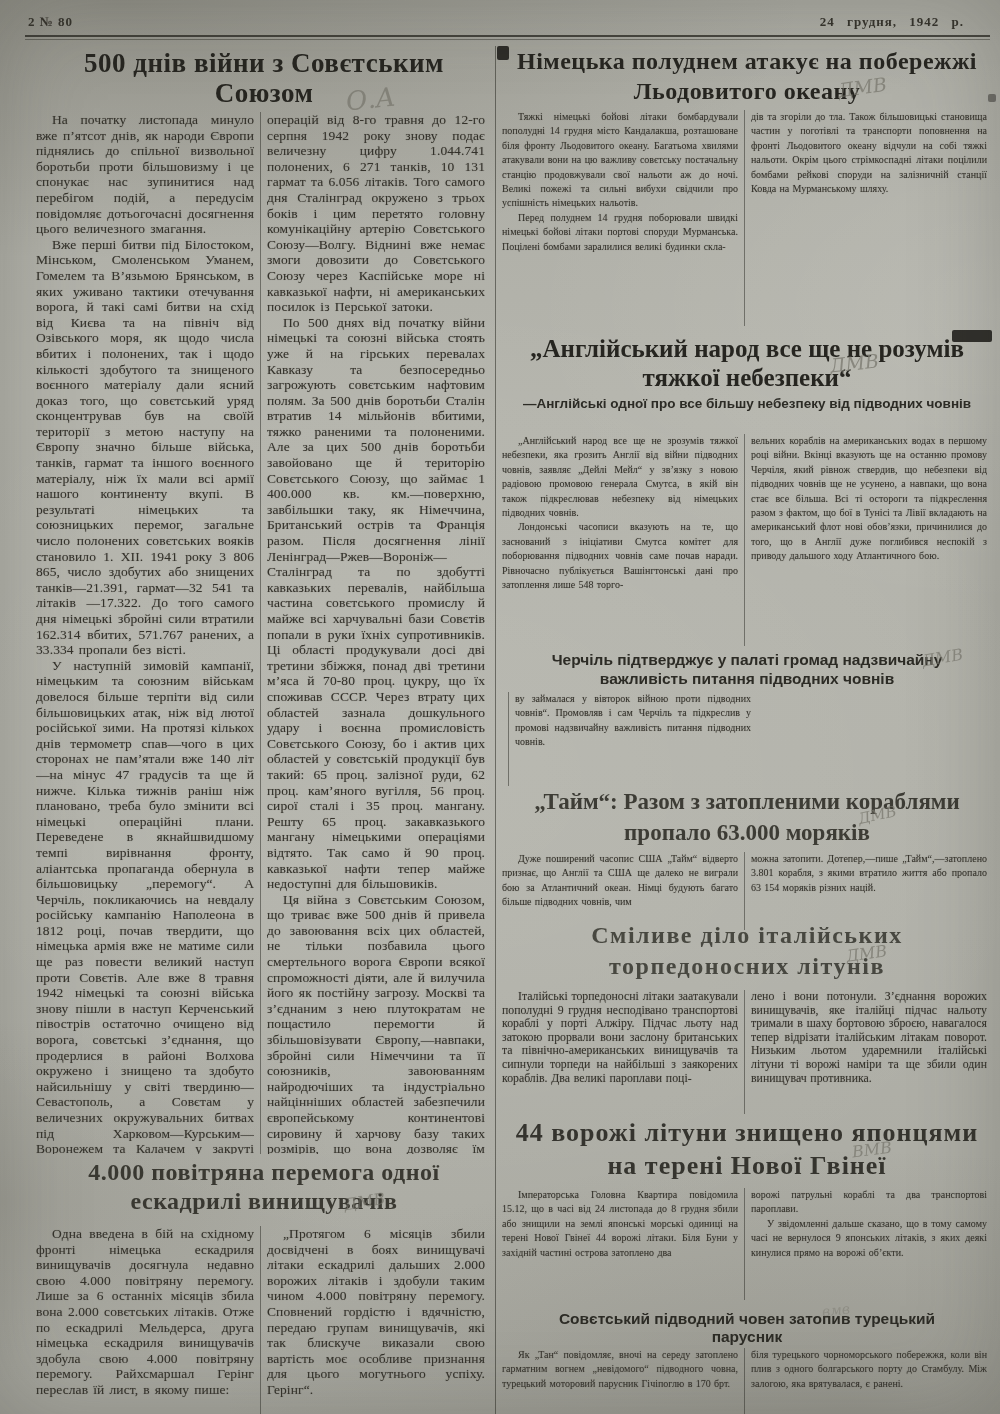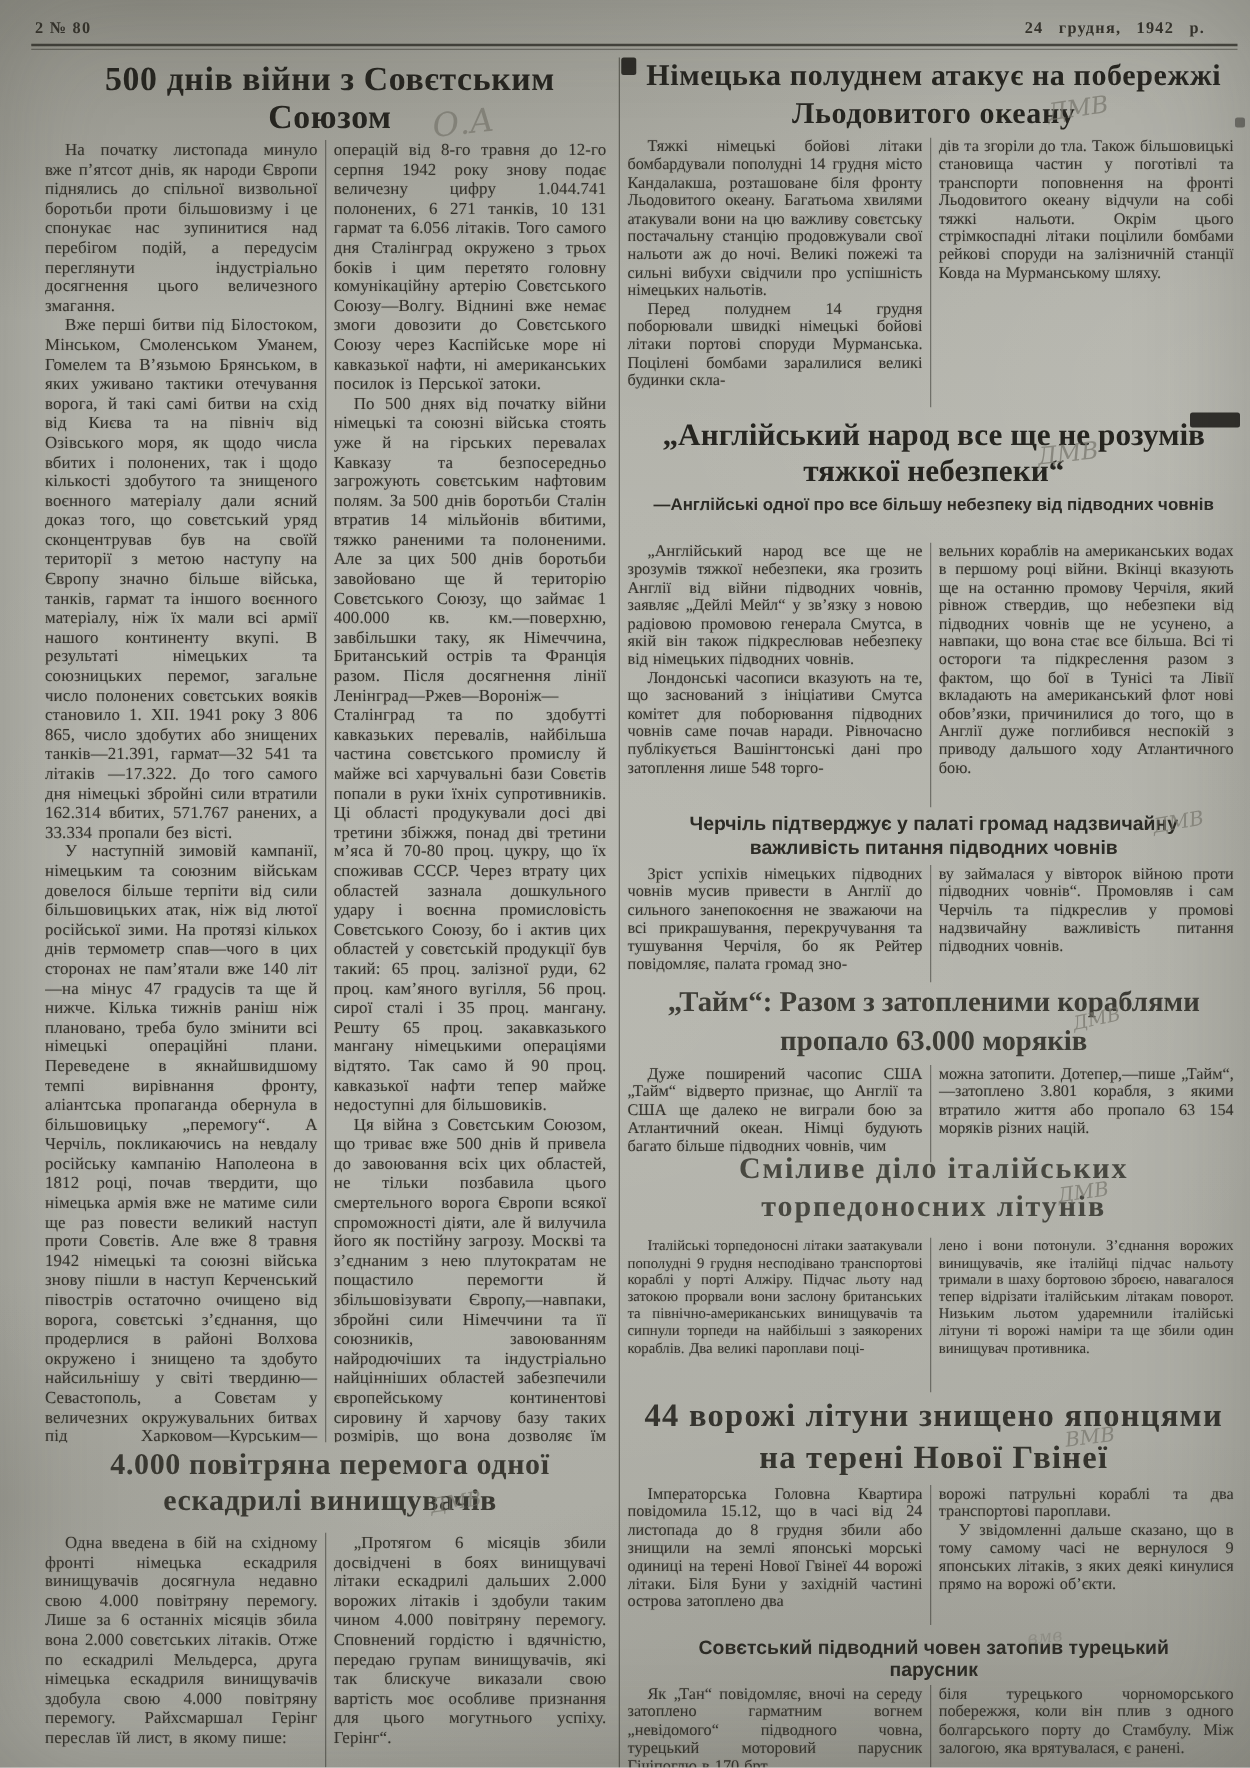--- a/index.html
+++ b/index.html
@@ -33,21 +33,21 @@
   .hlE{font-size:24px;font-weight:bold;line-height:31px;letter-spacing:1.5px;color:rgba(48,47,40,.82);}
   .hlF{font-size:26px;font-weight:bold;line-height:33px;letter-spacing:1px;color:rgba(40,39,33,.9);}
   .hlG{font-family:"Liberation Sans","DejaVu Sans",sans-serif;font-size:15.5px;font-weight:bold;line-height:18px;color:#2c2b25;}
   .hlV{font-size:24px;font-weight:bold;line-height:29px;letter-spacing:.5px;color:rgba(42,41,34,.88);}
   
   .cols{display:flex;overflow:hidden;}
   .col{overflow:hidden;}
   .vrule{width:1px;background:rgba(42,41,35,.5);flex:none;margin:0 6px;}
   .bodyL{font-size:13.5px;line-height:15.6px;word-spacing:1.6px;letter-spacing:.1px;}
   .bodyL .col{width:218px;}
-  .bodyR{font-size:13px;line-height:14.4px;word-spacing:.8px;}
+  .bodyR{font-size:10px;line-height:14.4px;word-spacing:.8px;}
   .bodyR .col{width:236px;}
   .bodyE{font-size:11.8px;line-height:13.6px;}
   p.para{margin:0;text-indent:16px;text-align:justify;text-shadow:0 0 1px rgba(52,50,43,.3);}
   p.cont{text-indent:0;}
   
   .mainrule{width:1px;background:rgba(42,41,35,.55);}
   .pencil{font-style:italic;color:rgba(120,119,110,.75);font-family:"DejaVu Serif",serif;}
   .smudge{background:rgba(25,24,20,.85);border-radius:2px;}
 </style>
 </head>
@@ -60,21 +60,21 @@
   <div class="ab hdr-rule" style="left:25px;right:10px;top:35px;"></div>
 
   <div class="ab mainrule" style="left:495px;top:46px;bottom:0;"></div>
 
   <div class="ab" style="left:36px;top:0;width:456px;height:1174px;">
 
     <div class="ab hl hl1" style="top:48px;">500 днів війни з Совєтським Союзом</div>
 
     <div class="ab cols bodyL" style="top:112px;left:0;height:1042px;">
       <div class="col">
-        <p class="para">На початку листопада минуло вже п’ятсот днів, як народи Європи піднялись до спільної визвольної боротьби проти більшовизму і це спонукає нас зупинитися над перебігом подій, а передусім переглянути індустріально досягнення цього величезного змагання.</p>
+        <p class="para">На початку листопада минуло вже п’ятсот днів, як народи Європи піднялись до спільної визвольної боротьби проти більшовизму і це спонукає нас зупинитися над перебігом подій, а передусім повідомляє дотьогочасні досягнення цього величезного змагання.</p>
         <p class="para">Вже перші битви під Білостоком, Мінськом, Смоленськом Уманем, Гомелем та В’язьмою Брянськом, в яких уживано тактики отечування ворога, й такі самі битви на схід від Києва та на північ від Озівського моря, як щодо числа вбитих і полонених, так і щодо кількості здобутого та знищеного воєнного матеріалу дали ясний доказ того, що совєтський уряд сконцентрував був на своїй території з метою наступу на Європу значно більше війська, танків, гармат та іншого воєнного матеріалу, ніж їх мали всі армії нашого континенту вкупі. В результаті німецьких та союзницьких перемог, загальне число полонених совєтських вояків становило 1. XII. 1941 року 3 806 865, число здобутих або знищених танків—21.391, гармат—32 541 та літаків —17.322. До того самого дня німецькі збройні сили втратили 162.314 вбитих, 571.767 ранених, а 33.334 пропали без вісті.</p>
         <p class="para">У наступній зимовій кампанії, німецьким та союзним військам довелося більше терпіти від сили більшовицьких атак, ніж від лютої російської зими. На протязі кількох днів термометр спав—чого в цих сторонах не пам’ятали вже 140 літ—на мінус 47 градусів та ще й нижче. Кілька тижнів раніш ніж плановано, треба було змінити всі німецькі операційні плани. Переведене в якнайшвидшому темпі вирівнання фронту, аліантська пропаганда обернула в більшовицьку „перемогу“. А Черчіль, покликаючись на невдалу російську кампанію Наполеона в 1812 році, почав твердити, що німецька армія вже не матиме сили ще раз повести великий наступ проти Совєтів. Але вже 8 травня 1942 німецькі та союзні війська знову пішли в наступ Керченський півострів остаточно очищено від ворога, совєтські з’єднання, що продерлися в районі Волхова окружено і знищено та здобуто найсильнішу у світі твердиню—Севастополь, а Совєтам у величезних окружувальних битвах під Харковом—Курським—Воронежем та Калачем у закруті Дону завдано нових тяжких втрат. Тимчасовий офіційний підсумок німецько-європейських наступальних</p>
       </div>
       <div class="vrule"></div>
       <div class="col">
         <p class="para cont">операцій від 8-го травня до 12-го серпня 1942 року знову подає величезну цифру 1.044.741 полонених, 6 271 танків, 10 131 гармат та 6.056 літаків. Того самого дня Сталінград окружено з трьох боків і цим перетято головну комунікаційну артерію Совєтського Союзу—Волгу. Віднині вже немає змоги довозити до Совєтського Союзу через Каспійське море ні кавказької нафти, ні американських посилок із Перської затоки.</p>
         <p class="para">По 500 днях від початку війни німецькі та союзні війська стоять уже й на гірських перевалах Кавказу та безпосередньо загрожують совєтським нафтовим полям. За 500 днів боротьби Сталін втратив 14 мільйонів вбитими, тяжко раненими та полоненими. Але за цих 500 днів боротьби завойовано ще й територію Совєтського Союзу, що займає 1 400.000 кв. км.—поверхню, завбільшки таку, як Німеччина, Британський острів та Франція разом. Після досягнення лінії Ленінград—Ржев—Вороніж—Сталінград та по здобутті кавказьких перевалів, найбільша частина совєтського промислу й майже всі харчувальні бази Совєтів попали в руки їхніх супротивників. Ці області продукували досі дві третини збіжжя, понад дві третини м’яса й 70-80 проц. цукру, що їх споживав СССР. Через втрату цих областей зазнала дошкульного удару і воєнна промисловість Совєтського Союзу, бо і актив цих областей у совєтській продукції був такий: 65 проц. залізної руди, 62 проц. кам’яного вугілля, 56 проц. сирої сталі і 35 проц. мангану. Решту 65 проц. закавказького мангану німецькими операціями відтято. Так само й 90 проц. кавказької нафти тепер майже недоступні для більшовиків.</p>
         <p class="para">Ця війна з Совєтським Союзом, що триває вже 500 днів й привела до завоювання всіх цих областей, не тільки позбавила цього смертельного ворога Європи всякої спроможності діяти, але й вилучила його як постійну загрозу. Москві та з’єднаним з нею плутократам не пощастило перемогти й збільшовізувати Європу,—навпаки, збройні сили Німеччини та її союзників, завоюванням найродючіших та індустріально найцінніших областей забезпечили європейському континентові сировину й харчову базу таких розмірів, що вона дозволяє їм дивитися в майбутнє з повною вірою.</p>
       </div>
     </div>
@@ -114,23 +114,20 @@
         <p class="para">Лондонські часописи вказують на те, що заснований з ініціативи Смутса комітет для поборювання підводних човнів саме почав наради. Рівночасно публікується Вашінгтонські дані про затоплення лише 548 торго-</p>
       </div>
       <div class="vrule"></div>
       <div class="col">
         <p class="para cont">вельних кораблів на американських водах в першому році війни. Вкінці вказують ще на останню промову Черчіля, який рівнож ствердив, що небезпеки від підводних човнів ще не усунено, а навпаки, що вона стає все більша. Всі ті остороги та підкреслення разом з фактом, що бої в Тунісі та Лівії вкладають на американський флот нові обов’язки, причинилися до того, що в Англії дуже поглибився неспокій з приводу дальшого ходу Атлантичного бою.</p>
       </div>
     </div>
 
     <div class="ab hl hlC" style="top:650px;left:20px;right:20px;">Черчіль підтверджує у палаті громад надзвичайну важливість питання підводних човнів</div>
     <div class="ab cols bodyR" style="top:692px;left:0;height:94px;">
-      <div class="col">
-        <p class="para">Зріст успіхів німецьких підводних човнів мусив привести в Англії до сильного занепокоєння не зважаючи на всі прикрашування, перекручування та тушування Черчіля, бо як Рейтер повідомляє, палата громад зно-</p>
-      </div>
       <div class="vrule"></div>
       <div class="col">
         <p class="para cont">ву займалася у вівторок війною проти підводних човнів“. Промовляв і сам Черчіль та підкреслив у промові надзвичайну важливість питання підводних човнів.</p>
       </div>
     </div>
 
     <div class="ab hl hlD" style="top:786px;">„Тайм“: Разом з затопленими кораблями пропало 63.000 моряків</div>
     <div class="ab cols bodyR" style="top:852px;left:0;height:78px;">
       <div class="col">
         <p class="para">Дуже поширений часопис США „Тайм“ відверто признає, що Англії та США ще далеко не виграли бою за Атлантичний океан. Німці будують багато більше підводних човнів, чим</p>

